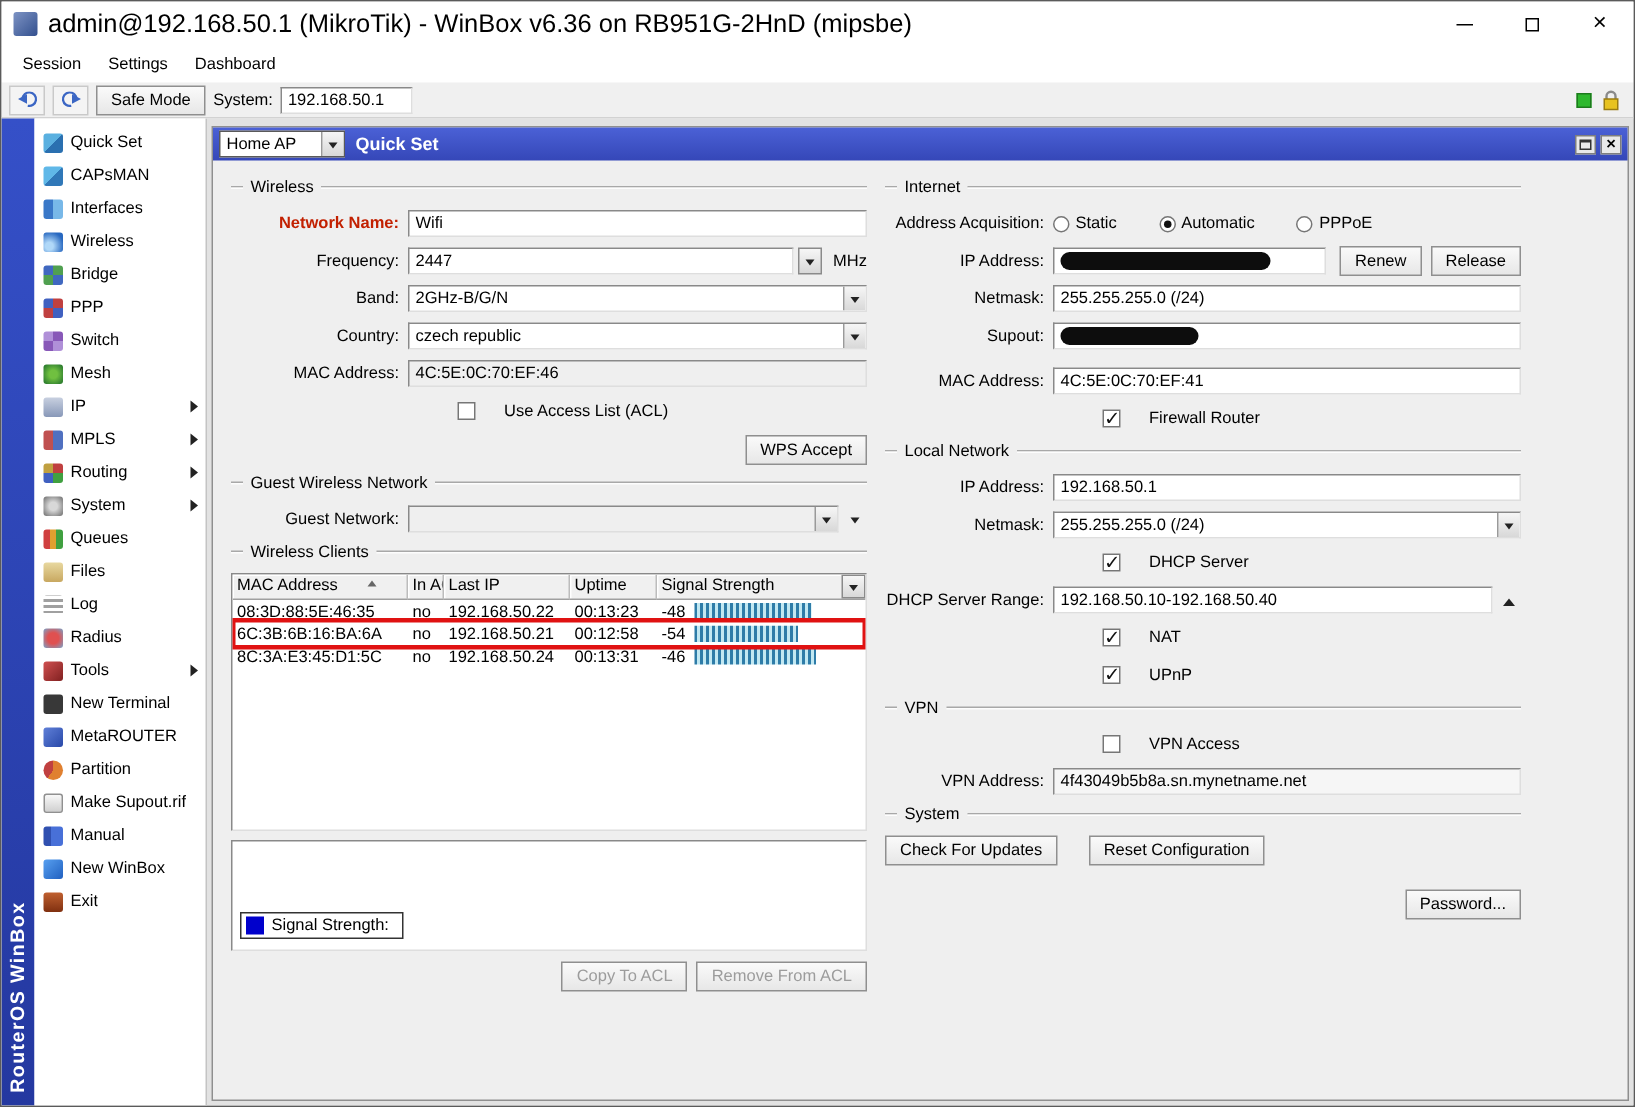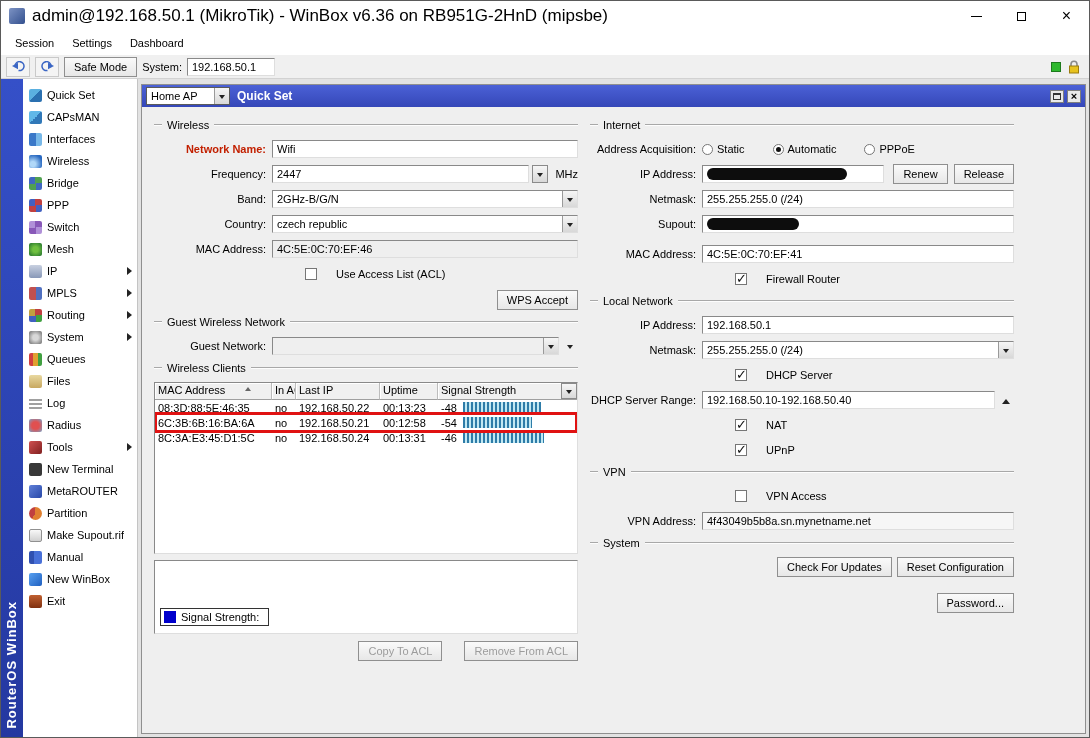--- a/index.html
+++ b/index.html
@@ -152,22 +152,22 @@
   .signum{width:20px;flex:none;}
   .sigbar{height:11px;flex:none;
           background:repeating-linear-gradient(90deg,var(--signal-dark,#2e7ca8) 0 2px,var(--signal-light,#c2e8f2) 2px 4px);}
   .annotation{position:absolute;left:-1px;right:-1px;top:29px;height:21px;
               border:3px solid var(--annotation-red,#e01212);pointer-events:none;z-index:3;}
 
   .legendbox{margin-top:6px;height:74px;position:relative;background:#fff;}
   .legend-chip{position:absolute;left:5px;bottom:7px;background:#fff;border:1px solid #333;
                display:flex;align-items:center;gap:5px;padding:2px 9px 2px 3px;}
   .legend-swatch{width:12px;height:12px;background:var(--legend-blue,#0000cc);flex:none;}
-  .tbl-actions{margin-top:7px;display:flex;justify-content:flex-end;gap:22px;}
-  .sys-row{display:flex;justify-content:flex-end;gap:5px;margin:2px 0 0 0;}
+  .tbl-actions{margin-top:7px;display:flex;justify-content:flex-end;gap:6px;}
+  .sys-row{display:flex;gap:21px;margin:2px 0 0 0;}
   .pw-row{display:flex;justify-content:flex-end;margin-top:16px;}
   .spacer{flex:1;}
 </style>
 </head>
 <body>
 
 <div class="titlebar">
   <span class="app-icon"></span>
   <span class="title-text">admin@192.168.50.1 (MikroTik) - WinBox v6.36 on RB951G-2HnD (mipsbe)</span>
   <span class="win-controls">

